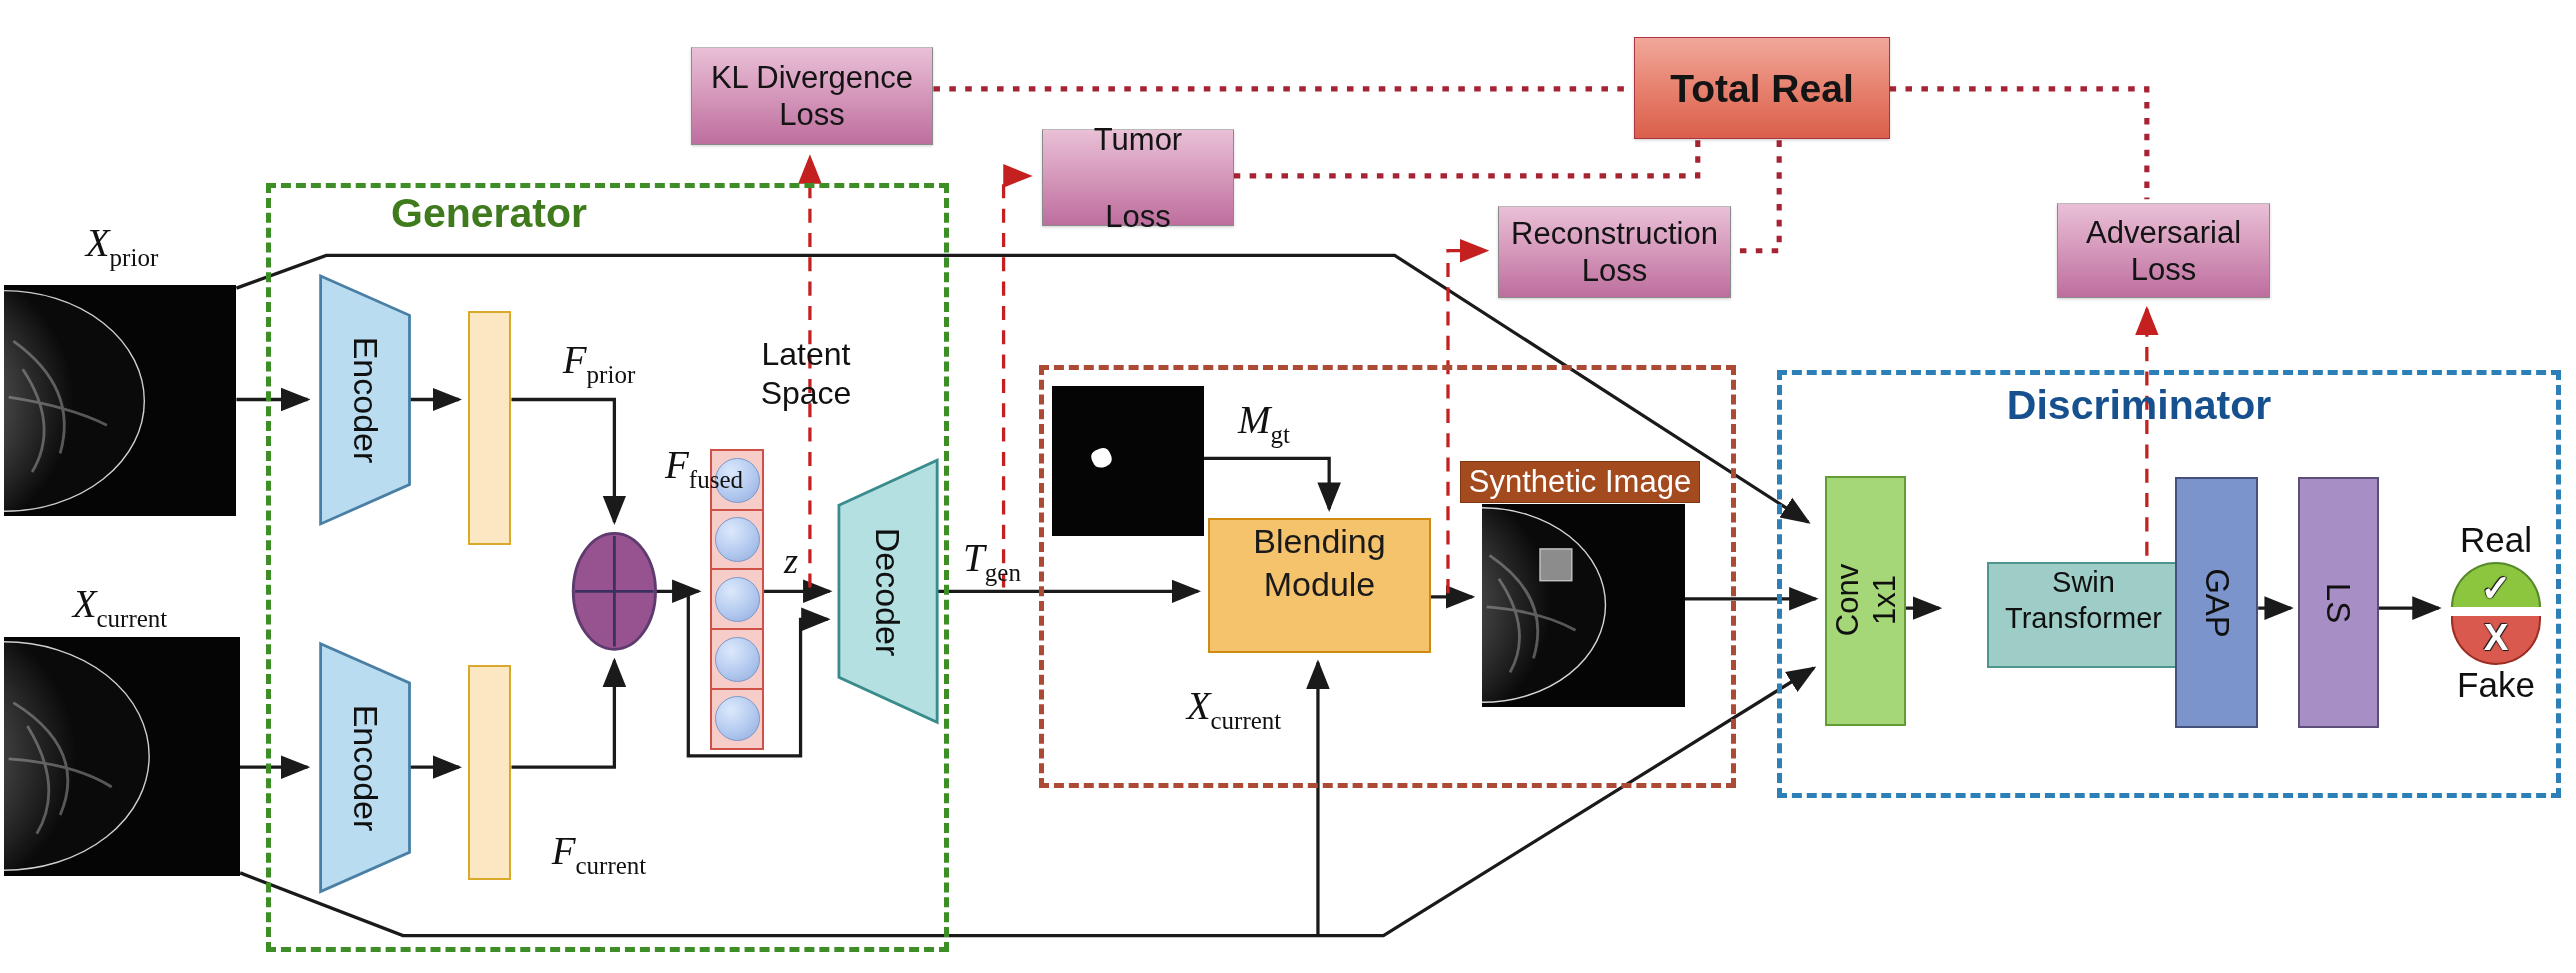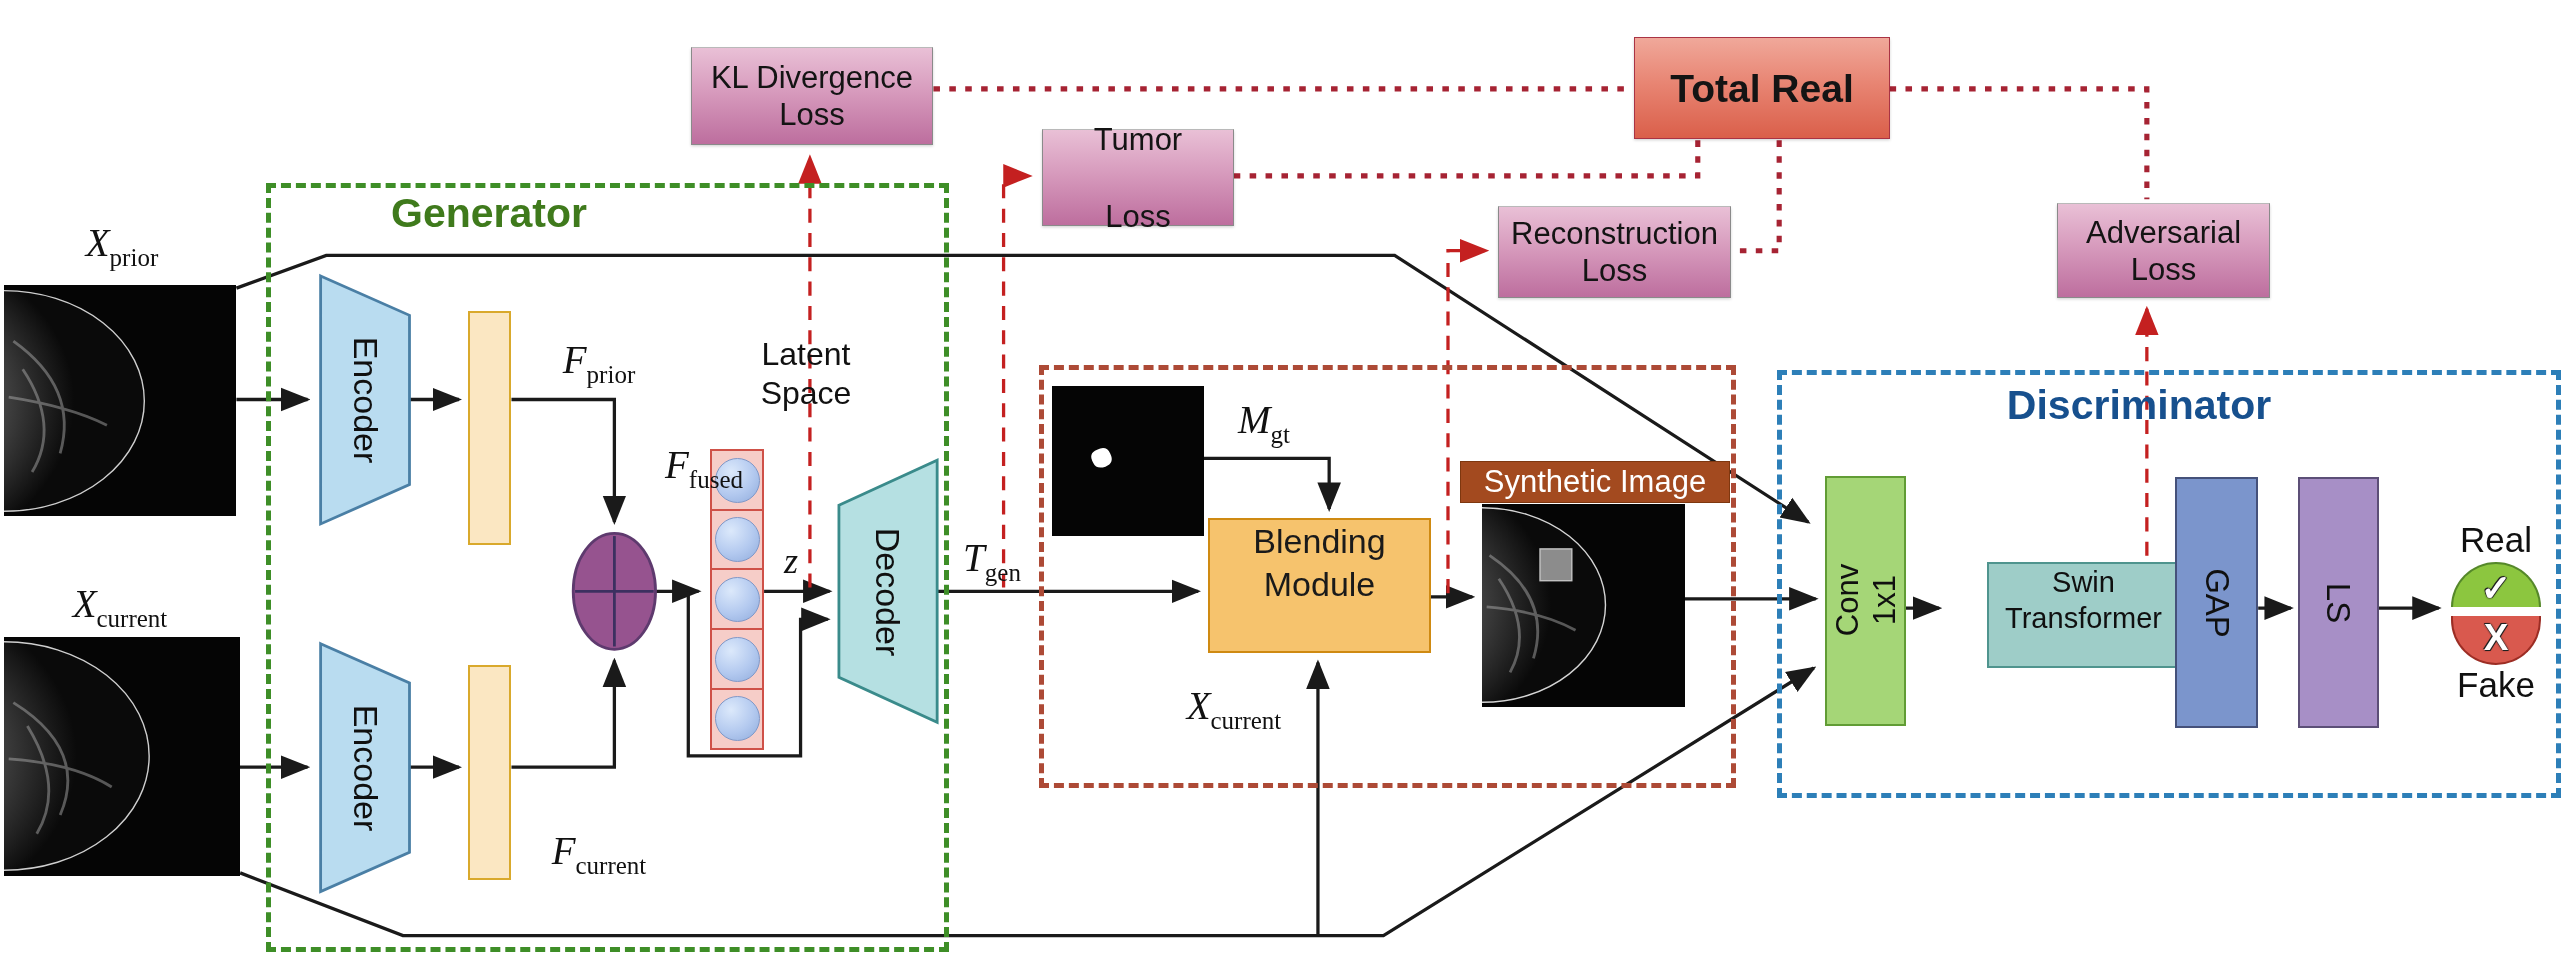--- a/index.html
+++ b/index.html
@@ -175,21 +175,21 @@
             <stop offset="55%" stop-color="#4c4c4c"></stop>
             <stop offset="100%" stop-color="#0a0a0a"></stop>
       </radialGradient>
         </defs>
       <rect width="217" height="217" fill="#050505"></rect>
       <ellipse cx="0" cy="108" rx="132" ry="104" fill="url(#b3)" stroke="#d5d5d5" stroke-width="1.5"></ellipse>
       <path d="M8,55 Q75,100 55,165 M5,110 Q65,115 100,135 M18,80 Q55,135 30,180" stroke="#b5b5b5" stroke-width="3" fill="none" opacity="0.45"></path>
       <rect x="62" y="48" width="34" height="34" fill="#9b9b9b" stroke="#d8d8d8" stroke-width="1.5" opacity="0.9"></rect>
     </svg>
   </div>
-  <div class="abs synth-label" style="left:1460px;top:461px;width:270px;height:42px;">Synthetic Image</div>
+  <div class="abs synth-label" style="left:1460px;top:461px;width:240px;height:42px;">Synthetic Image</div>
 
   <div class="abs bar f-bar" style="left:468px;top:311px;width:43px;height:234px;"></div>
   <div class="abs bar f-bar" style="left:468px;top:665px;width:43px;height:215px;"></div>
 
   <div class="abs latent" style="left:710px;top:449px;width:54px;height:301px;">
     <div class="cell">
         <span class="dot"></span>
       </div>
     <div class="cell">
         <span class="dot"></span>

